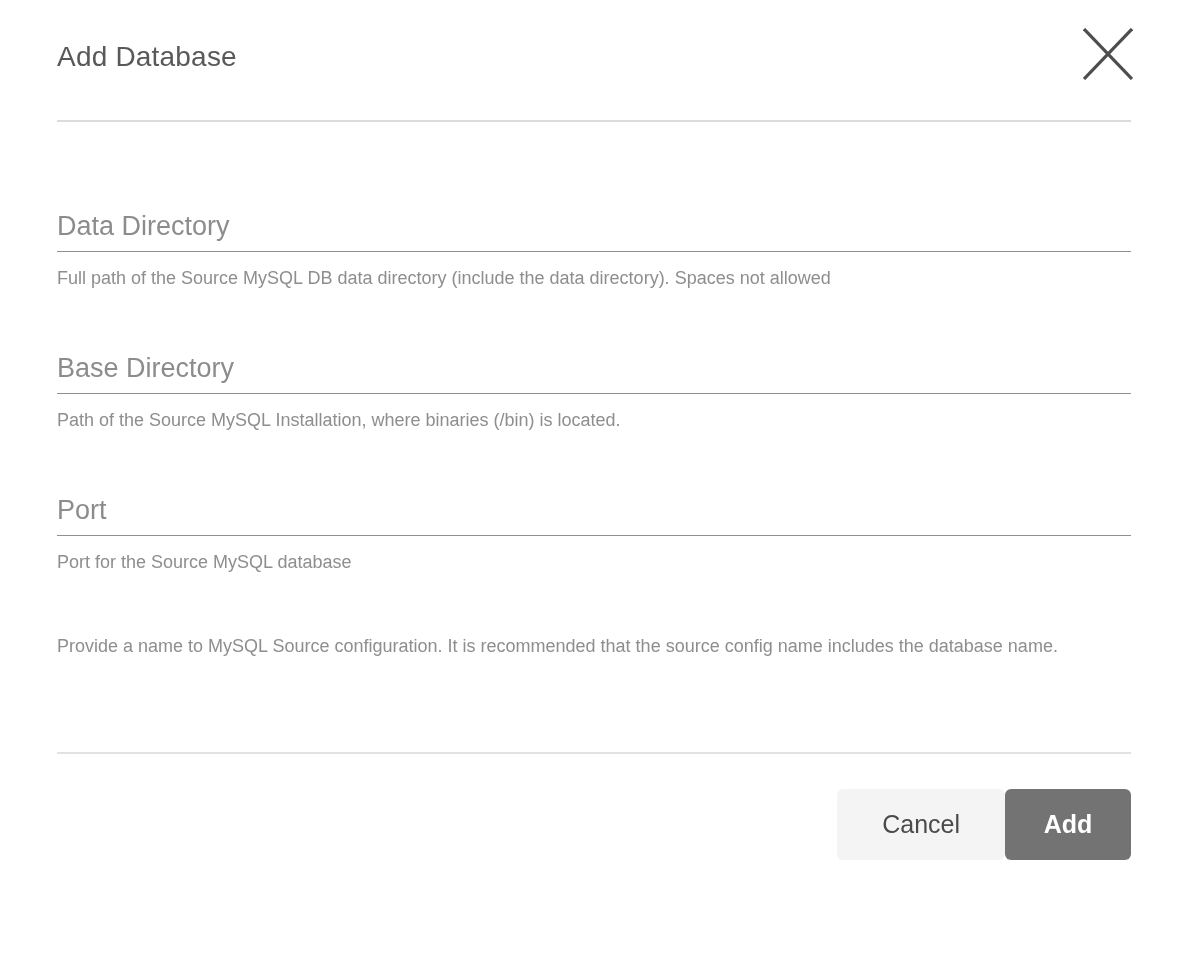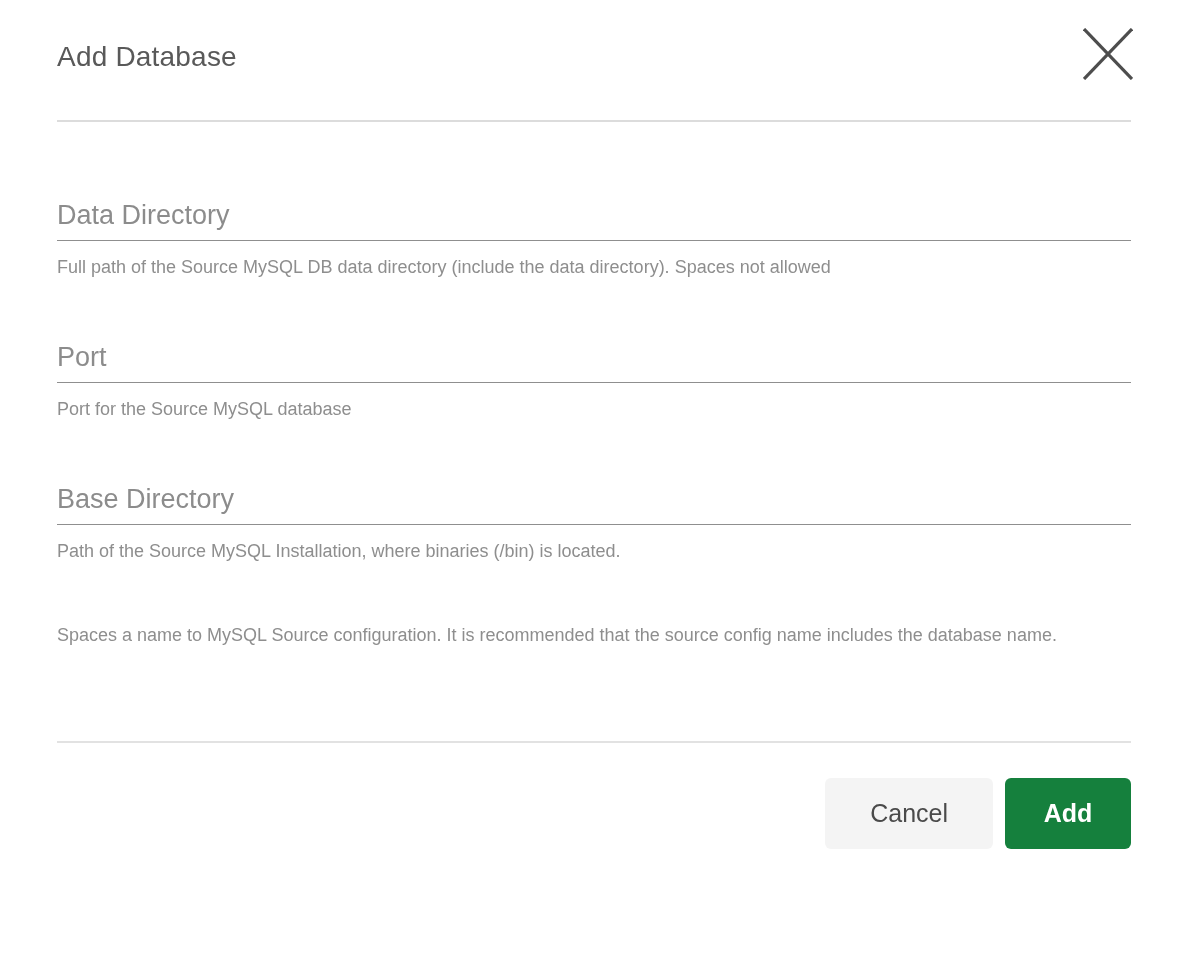--- a/index.html
+++ b/index.html
@@ -61,20 +61,21 @@
     border: none;
     border-bottom: 1px solid #8f8f8f;
     border-radius: 0;
     font-family: "Liberation Sans", sans-serif;
     font-size: 27px;
     line-height: 28px;
     padding: 5px 0 11px 0;
     color: #444444;
     background: transparent;
     outline: none;
+    margin-top: 11px;
   }
   .field-input::placeholder {
     color: #8c8c8c;
     opacity: 1;
   }
   .field-helper {
     margin-top: 13px;
     font-size: 18px;
     line-height: 26px;
     color: #8e8e8e;
@@ -83,21 +84,21 @@
   
   .footer-divider {
     border: none;
     border-top: 2px solid #e2e2e2;
     margin: 93px 55px 0 57px;
   }
   .footer {
     display: flex;
     justify-content: flex-end;
     align-items: flex-start;
-    gap: 12px;
+    gap: 0;
     padding: 35px 55px 0 66px;
   }
   .btn {
     height: 71px;
     border: none;
     border-radius: 6px;
     font-family: "Liberation Sans", sans-serif;
     font-size: 25px;
     cursor: pointer;
     display: inline-flex;
@@ -105,21 +106,21 @@
     justify-content: center;
   }
   .btn-cancel {
     background: #f4f4f4;
     color: #4a4a4a;
     font-weight: 500;
     padding: 0 45px;
     min-width: 155px;
   }
   .btn-add {
-    background: #15803d;
+    background: #737373;
     color: #ffffff;
     font-weight: 700;
     padding: 0 38px;
     min-width: 126px;
   }
 </style>
 </head>
 <body>
 
 <div class="dialog">
@@ -139,31 +140,31 @@
   <hr class="header-divider">
 
   <div class="form-area">
 
     <div class="field-group">
       <input class="field-input" type="text" placeholder="Data Directory" style="">
       <p class="field-helper">Full path of the Source MySQL DB data directory (include the data directory). Spaces not allowed</p>
     </div>
 
     <div class="field-group">
+      <input class="field-input" type="text" placeholder="Base Directory" style="">
+      <p class="field-helper">Path of the Source MySQL Installation, where binaries (/bin) is located.</p>
+    </div>
+
+    <div class="field-group">
       <input class="field-input" type="text" placeholder="Port" style="">
       <p class="field-helper">Port for the Source MySQL database</p>
     </div>
 
     <div class="field-group">
-      <input class="field-input" type="text" placeholder="Base Directory" style="">
-      <p class="field-helper">Path of the Source MySQL Installation, where binaries (/bin) is located.</p>
-    </div>
-
-    <div class="field-group">
-      <p class="field-helper">Spaces a name to MySQL Source configuration. It is recommended that the source config name includes the database name.</p>
+      <p class="field-helper">Provide a name to MySQL Source configuration. It is recommended that the source config name includes the database name.</p>
     </div>
 
   </div>
 
   <hr class="footer-divider">
 
   <div class="footer">
     <button class="btn btn-cancel">Cancel</button>
     <button class="btn btn-add">Add</button>
   </div>

